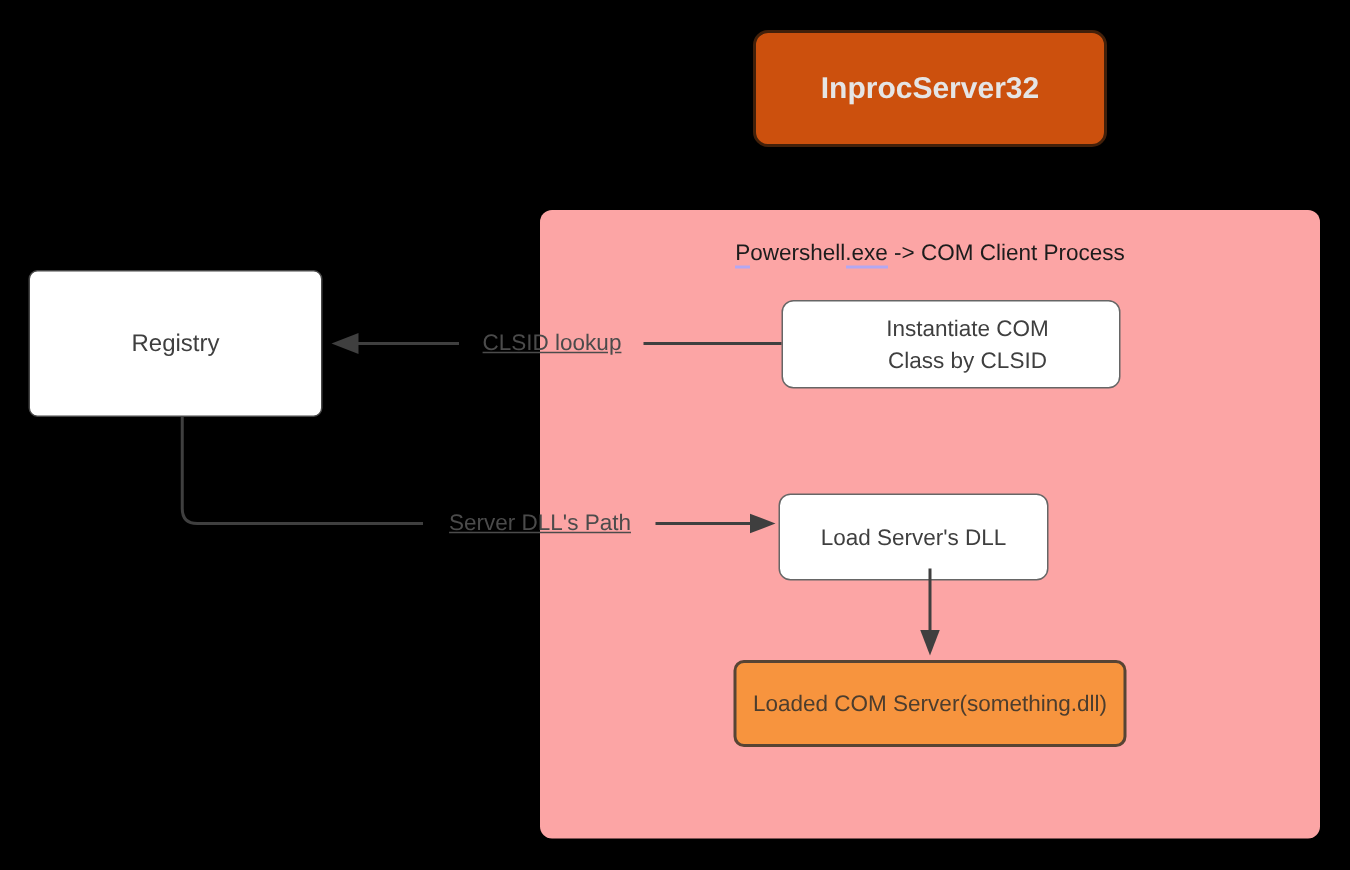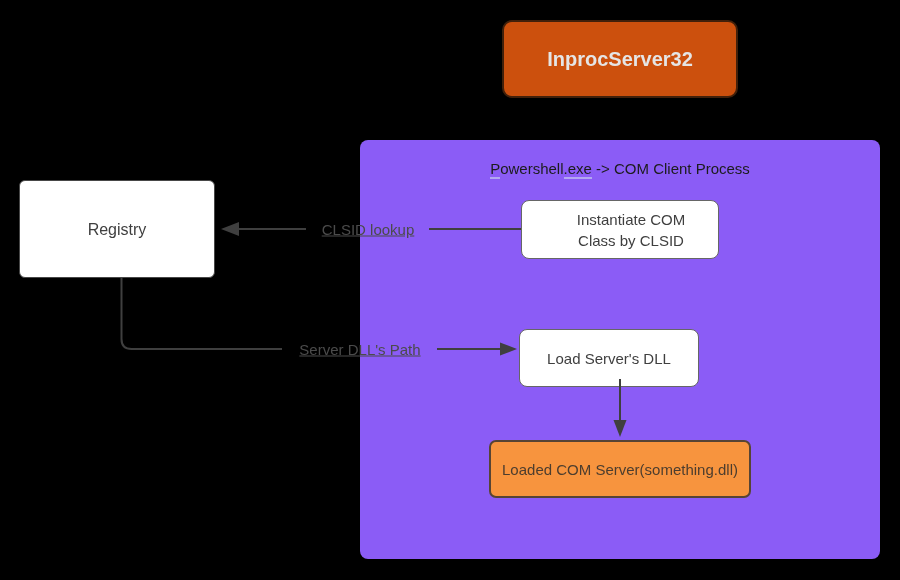--- a/index.html
+++ b/index.html
@@ -25,21 +25,21 @@
     color: #e5e5e5;
     font-size: 20px;
     font-weight: bold;
   }
 
   
   .process-container {
     position: absolute;
     left: 360px; top: 140px;
     width: 520px; height: 419px;
-    background: #8b5cf6;
+    background: #fca5a5;
     border-radius: 8px;
   }
   .process-title {
     position: absolute;
     left: 0; top: 19px;
     width: 100%;
     text-align: center;
     font-size: 15px;
     color: #1C1C1C;
     line-height: 20px;
@@ -62,21 +62,21 @@
 
   .node-registry {
     left: 19px; top: 180px;
     width: 196px; height: 98px;
     border: 1.5px solid #474747;
     border-radius: 6px;
     font-size: 16px;
   }
   .node-instantiate {
     left: 521px; top: 200px;
-    width: 198px; height: 59px; padding-left: 22px;
+    width: 226px; height: 59px; padding-left: 22px;
   }
   .node-load-dll {
     left: 519px; top: 329px;
     width: 180px; height: 58px;
   }
   .node-loaded-server {
     left: 489px; top: 440px;
     width: 262px; height: 58px;
     background: #F7943E;
     border: 2px solid #574434;

